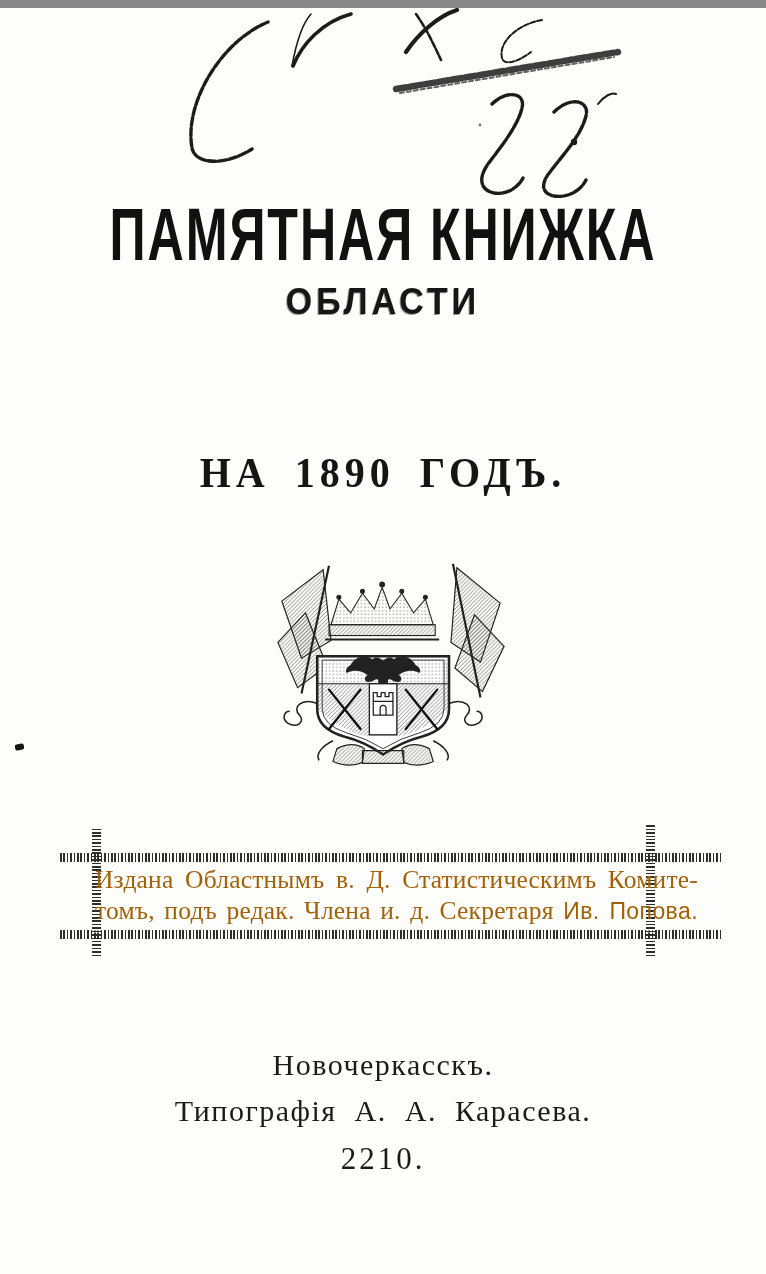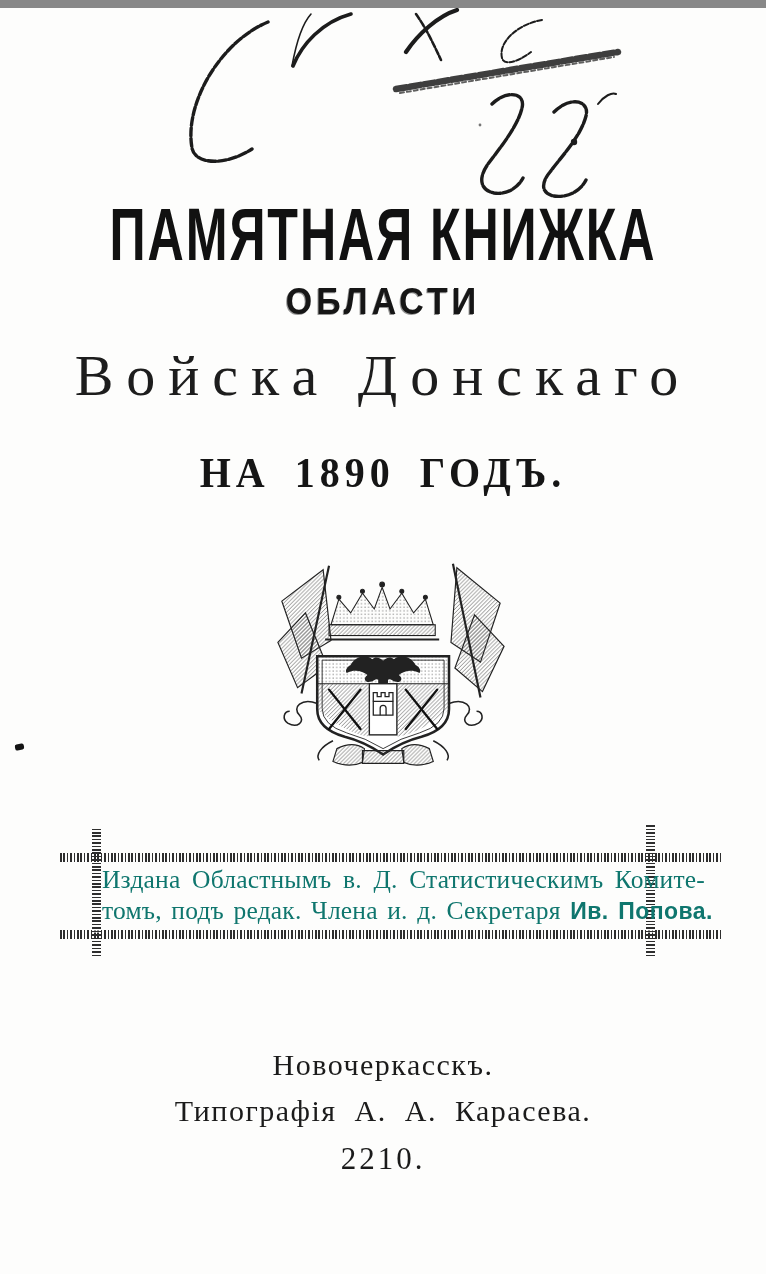--- a/index.html
+++ b/index.html
@@ -68,28 +68,28 @@
       repeating-linear-gradient(90deg,#2e2e2e 0 1.5px,transparent 1.5px 3.4px),
       repeating-linear-gradient(90deg,transparent 0 47px,rgba(255,255,255,.55) 47px 56px);
   }
   .hatch-v{
     position:absolute;width:9px;
     background-image:
       repeating-linear-gradient(0deg,#2e2e2e 0 1.5px,transparent 1.5px 3.4px),
       repeating-linear-gradient(0deg,transparent 0 23px,rgba(255,255,255,.5) 23px 27px);
   }
   .imprint-text{
-    position:absolute;left:42px;top:44px;width:550px;
-    font-size:25.5px;line-height:31px;color:#0f766e;
+    position:absolute;left:35px;top:44px;width:550px;
+    font-size:25.5px;line-height:31px;color:#a16207;
   }
   .imprint-line1{word-spacing:5px;letter-spacing:.2px;white-space:nowrap;}
   .imprint-line2{word-spacing:3px;letter-spacing:.2px;white-space:nowrap;}
   .imprint-bold{
     font-family:"Liberation Sans","DejaVu Sans",sans-serif;
-    font-weight:bold;font-size:23px;letter-spacing:.4px;
+    font-weight:normal;font-size:23px;letter-spacing:.4px;
   }
 
   
   .colophon-city{left:0;top:1040px;width:766px;text-align:center;font-size:30px;letter-spacing:1.5px;}
   .colophon-printer{left:0;top:1086px;width:766px;text-align:center;font-size:30px;letter-spacing:1.5px;word-spacing:9px;}
   .colophon-year{left:0;top:1133px;width:766px;text-align:center;font-size:31px;letter-spacing:3px;}
 
   .speck{left:15px;top:736px;width:9px;height:6px;background:#141414;border-radius:2px;transform:rotate(-12deg);}
 
   svg{display:block;}
@@ -119,21 +119,20 @@
 
       <path d="M404,104 C420,88 440,92 436,108 C431,128 412,148 400,164 C390,176 392,186 404,188 C416,190 430,184 436,172" stroke-width="3.4" stroke-dasharray="9 2"></path>
       <path d="M448,96 C454,88 462,84 466,86" stroke-width="2"></path>
       <circle cx="424" cy="134" r="3.2" fill="#1c1c1c" stroke="none"></circle>
       <circle cx="330" cy="117" r="1.4" fill="#1c1c1c" stroke="none" opacity=".6"></circle>
     </g>
   </svg>
 
   <div class="abs title-main">ПАМЯТНАЯ КНИЖКА</div>
   <div class="abs title-sub">ОБЛАСТИ</div>
-  <div class="abs title-region">Войска Донскаго</div>
   <div class="abs title-year">НА 1890 ГОДЪ.</div>
 
   <svg class="abs" style="left:272px;top:554px" width="236" height="212" viewBox="0 0 240 212">
     <defs>
       <pattern id="hx" width="4" height="4" patternUnits="userSpaceOnUse">
         <path d="M0 4 L4 0" stroke="#3c3c3c" stroke-width="0.6"></path>
       </pattern>
       <pattern id="dt" width="3.6" height="3.6" patternUnits="userSpaceOnUse">
         <circle cx="1" cy="1" r="0.55" fill="#3c3c3c"></circle>
       </pattern>

